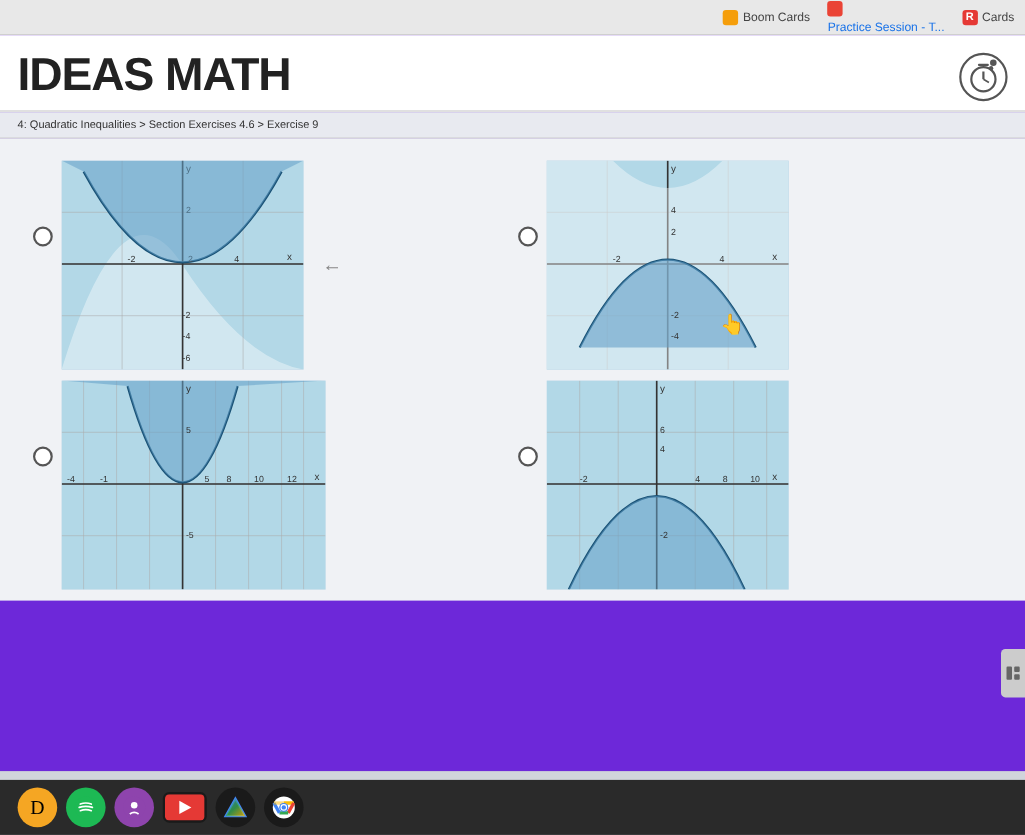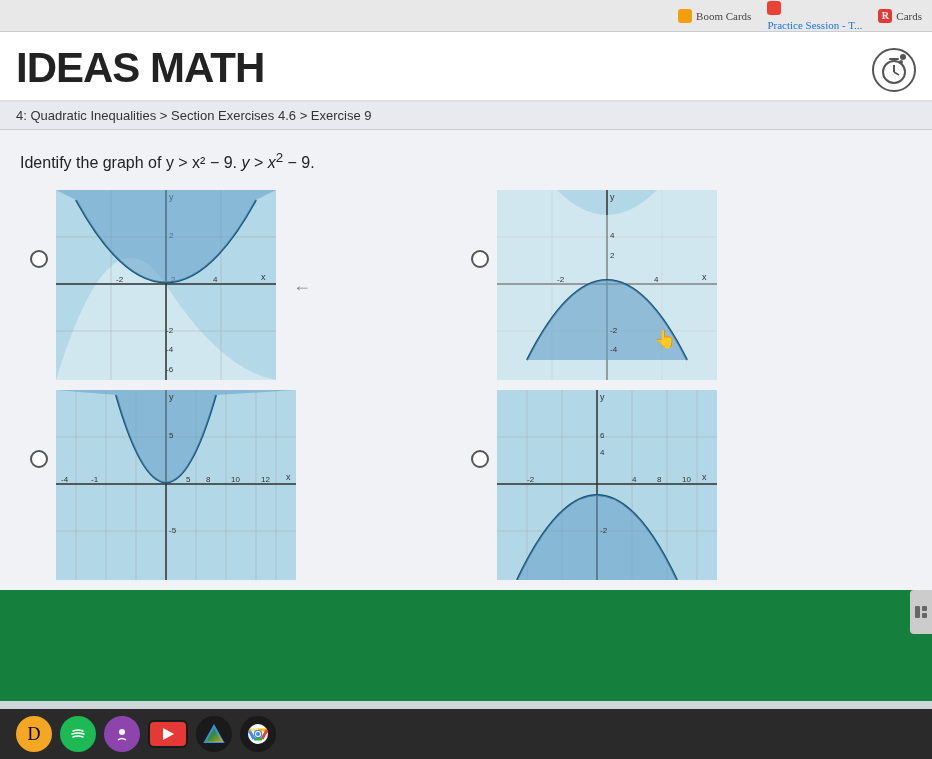--- a/index.html
+++ b/index.html
@@ -62,21 +62,21 @@
       height: 6px;
       border-radius: 50%;
       background: #555;
     }
 
     
     .breadcrumb {
       background: #e8eaf0;
       padding: 6px 16px;
       font-family: Arial, sans-serif;
-      font-size: 13px;
+      font-size: 10px;
       color: #333;
       border-bottom: 1px solid #ccc;
     }
 
     
     .exercise-area {
       padding: 20px 20px 10px 20px;
       background: #f0f2f5;
     }
 
@@ -199,37 +199,37 @@
 
     
     .grid-line { stroke: #aaa; stroke-width: 0.5; }
     .axis-line { stroke: #333; stroke-width: 1.5; }
     .parabola-line { stroke: #1a5276; stroke-width: 2; fill: none; }
   </style>
 </head>
 <body>
 
 <div class="browser-chrome">
-  <div style="font-size:11px; color:#666; font-family:Liberation Serif, serif; display:flex; gap:16px; align-items:center; flex:1; justify-content:flex-end;">
+  <div style="font-size:11px; color:#666; font-family:Liberation Sans, sans-serif; display:flex; gap:16px; align-items:center; flex:1; justify-content:flex-end;">
     <span style="cursor:pointer; color:#444; display:flex;align-items:center;gap:4px;">
       <span style="width:14px;height:14px;background:#f59e0b;border-radius:3px;display:inline-block;"></span>
       <span>Boom Cards</span>
     </span>
     <span style="cursor:pointer; color:#1a73e8; display:flex;align-items:flex-start;gap:4px;flex-direction:column;">
       <span style="width:14px;height:14px;background:#ea4335;border-radius:3px;display:inline-block;"></span>
       <span>Practice Session - T...</span>
     </span>
     <span style="cursor:pointer; color:#444; display:flex;align-items:center;gap:4px;">
       <span style="width:14px;height:14px;background:#e53935;border-radius:3px;display:inline-block;font-size:10px;color:#fff;text-align:center;line-height:14px;font-weight:bold;">R</span>
       <span>Cards</span>
     </span>
   </div>
 </div>
 
-<div style="background:#15803d; height:669px; position:relative;">
+<div style="background:#6d28d9; height:669px; position:relative;">
 
   <div class="header">
     <div>
       <span class="header-logo">IDEAS MATH</span>
     </div>
     <div class="timer-icon">
       <svg width="30" height="30" viewBox="0 0 30 30">
         <circle cx="15" cy="17" r="11" fill="none" stroke="#555" stroke-width="2"></circle>
         <line x1="15" y1="17" x2="15" y2="10" stroke="#555" stroke-width="2"></line>
         <line x1="15" y1="17" x2="20" y2="20" stroke="#555" stroke-width="1.5"></line>
@@ -237,24 +237,20 @@
         <circle cx="22" cy="7" r="2" fill="#555"></circle>
       </svg>
     </div>
   </div>
 
   <div class="breadcrumb">
     <span>4: Quadratic Inequalities &gt; Section Exercises 4.6 &gt; Exercise 9</span>
   </div>
 
   <div class="exercise-area">
-    <div class="question-text">
-      <span>Identify the graph of y &gt; x² − 9.</span>
-      <em>y</em> &gt; <em>x</em><sup>2</sup> − 9.
-    </div>
 
     <div class="graphs-container">
 
       <div class="graph-option">
         <div class="radio-btn"></div>
         <div style="position:relative;">
           <div class="graph-wrapper">
             <svg class="graph-canvas" viewBox="0 0 220 190" xmlns="http://www.w3.org/2000/svg">
 
               <defs>

